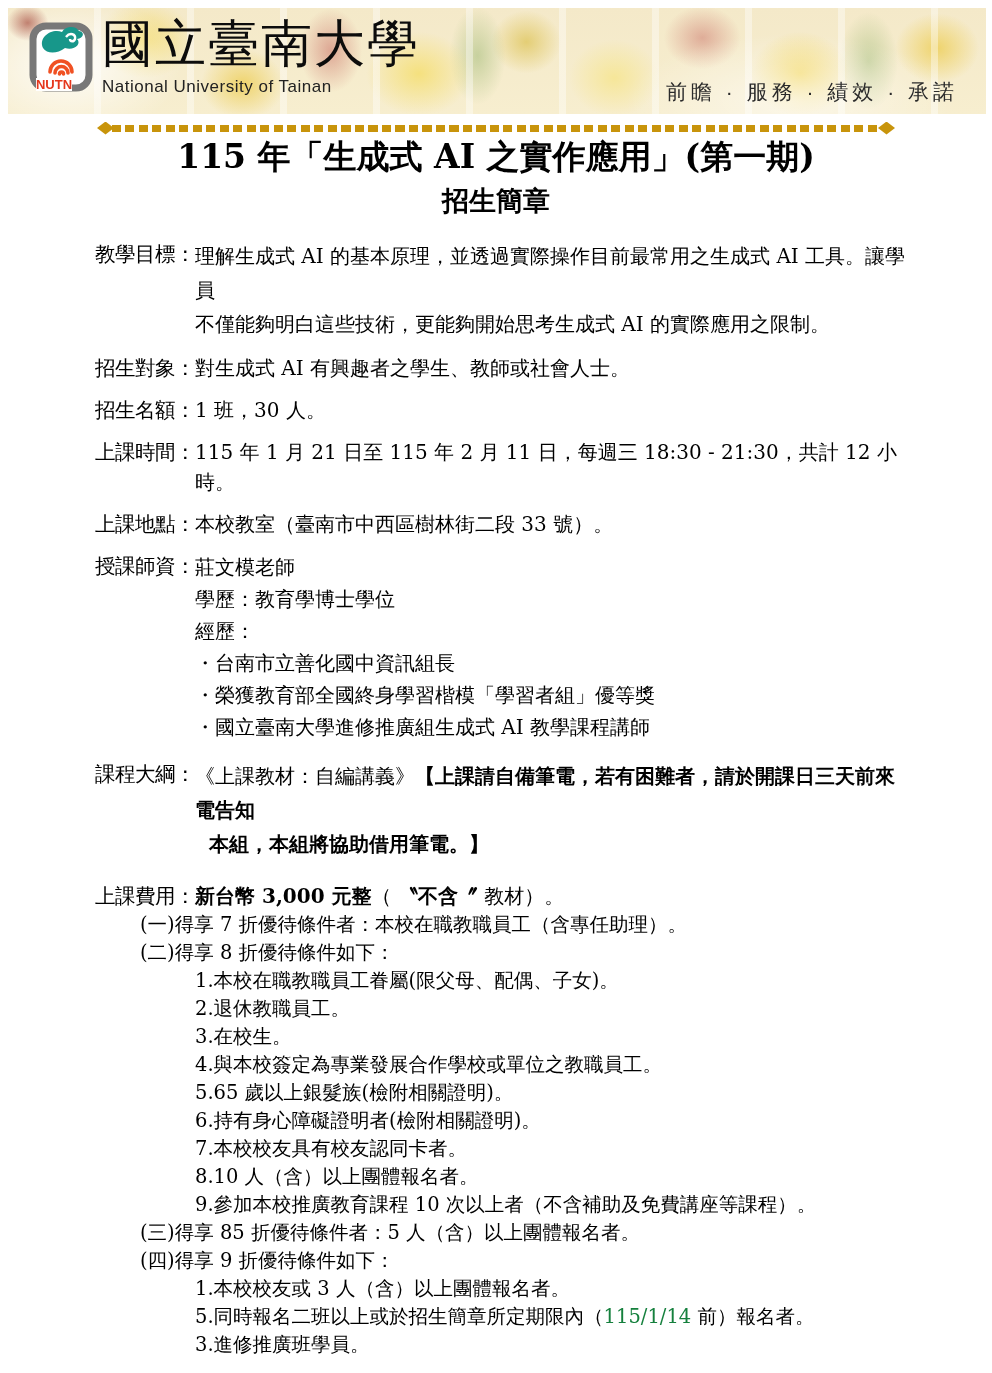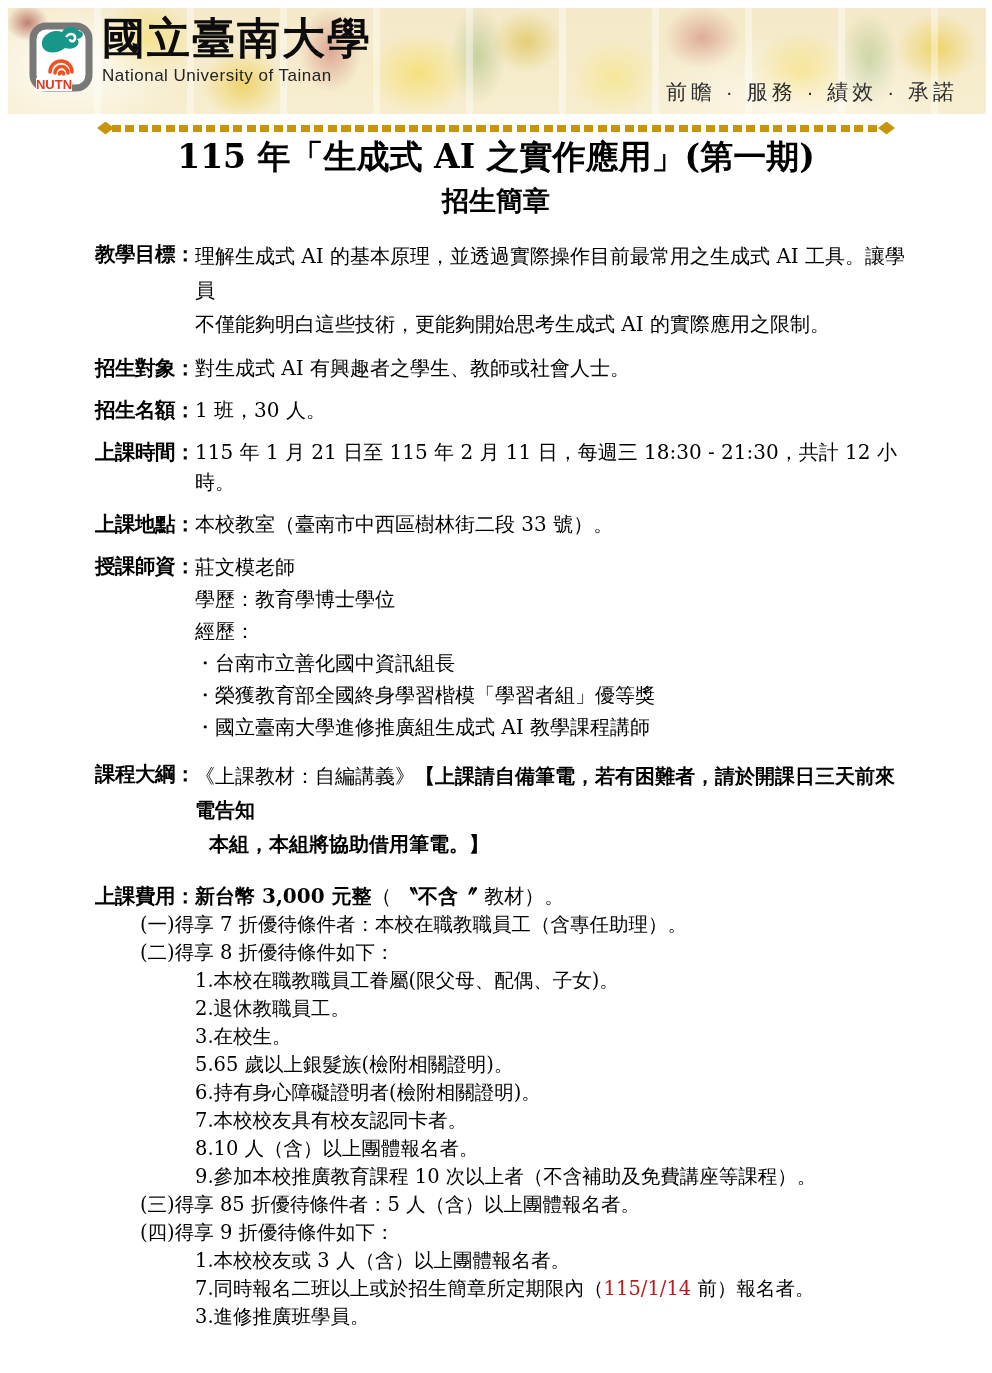--- a/index.html
+++ b/index.html
@@ -23,21 +23,21 @@
       radial-gradient(50px 45px at 53% 32%, rgba(222,196,88,.75), transparent 70%),
       radial-gradient(65px 55px at 62% 66%, rgba(246,230,150,.95), transparent 70%),
       radial-gradient(55px 45px at 71% 28%, rgba(201,111,102,.5), transparent 70%),
       radial-gradient(70px 60px at 81% 62%, rgba(243,217,105,.95), transparent 70%),
       radial-gradient(42px 70px at 88% 50%, rgba(168,191,127,.6), transparent 70%),
       radial-gradient(60px 50px at 95% 38%, rgba(238,209,98,.9), transparent 70%),
       linear-gradient(#f4e9c9, #f7eecf);
   }
   .logo { position:absolute; left:20px; top:13px; }
   .univ { position:absolute; left:94px; top:2px; }
-  .univ-zh { font-size:43px; font-weight:bold; letter-spacing:2px; color:#0c0c0c;
+  .univ-zh { font-size:51px; font-weight:normal; letter-spacing:2px; color:#0c0c0c;
              font-family:"DejaVu Serif","Liberation Serif",serif; }
   .univ-en { font-size:17px; color:#222; margin-top:-2px; letter-spacing:.5px;
              font-family:"Liberation Sans",sans-serif; }
   .slogan { position:absolute; right:28px; bottom:8px; font-size:21px; letter-spacing:4px;
             color:#2b2b2b; font-family:"Liberation Sans",sans-serif; }
 
   
   .divider { width:798px; margin:7px auto 0; display:flex; align-items:center; height:14px; }
   .dmd { width:17px; height:13px; flex:0 0 auto;
          clip-path:polygon(50% 0,100% 50%,50% 100%,0 50%); background:#C8940B; }
@@ -45,33 +45,33 @@
           background:repeating-linear-gradient(90deg,#C8940B 0 9px, rgba(0,0,0,0) 9px 13.5px); }
 
   
   .t1 { text-align:center; font-size:33px; font-weight:bold; line-height:1.32;
         font-family:"DejaVu Serif","Liberation Serif",serif; }
   .t2 { text-align:center; font-size:27px; font-weight:bold; line-height:1.3; margin-top:4px; }
 
   
   .doc { padding:21px 82px 26px 95px; }
   .field { display:flex; align-items:flex-start; margin-top:12px; }
-  .flabel { flex:0 0 97px; font-family:"Liberation Sans",sans-serif; font-weight:bold;
+  .flabel { flex:0 0 97px; font-family:"Liberation Sans",sans-serif; font-weight:normal;
             font-size:20.5px; line-height:30px; white-space:nowrap; letter-spacing:-0.5px; }
   .fval { font-size:20px; line-height:30px; }
   .goal .fval div { line-height:34px; }
   .teacher .fval div { line-height:32px; }
   .syl .fval div { line-height:34px; }
   .syl-l2 { margin-left:14px; }
   .b { font-weight:bold; }
   .u { text-underline-offset:4px; }
   .fee-line { font-size:19.5px; line-height:28px; }
   .lvl1 { margin-left:45px; }
   .lvl2 { margin-left:100px; }
-  .green { color:#b91c1c; }
+  .green { color:#15803d; }
 </style>
 </head>
 <body>
 
 <div class="page">
 
   <div class="band">
     <div class="logo">
       <svg width="66" height="74" viewBox="0 0 66 74">
         <rect x="5" y="5" width="56" height="62" rx="13" fill="#ffffff" stroke="#787878" stroke-width="7"></rect>
@@ -158,27 +158,28 @@
         <span class="b">新台幣 </span><span class="b u">3,000 元</span><span class="b">整</span><span>（ </span><span class="b">〝不含〞</span><span> 教材）。</span>
       </div>
     </div>
 
     <div>
       <div class="fee-line lvl1">(一)得享 7 折優待條件者：本校在職教職員工（含專任助理）。</div>
       <div class="fee-line lvl1">(二)得享 8 折優待條件如下：</div>
       <div class="fee-line lvl2">1.本校在職教職員工眷屬(限父母、配偶、子女)。</div>
       <div class="fee-line lvl2">2.退休教職員工。</div>
       <div class="fee-line lvl2">3.在校生。</div>
+      <div class="fee-line lvl2">4.與本校簽定為專業發展合作學校或單位之教職員工。</div>
       <div class="fee-line lvl2">5.65 歲以上銀髮族(檢附相關證明)。</div>
       <div class="fee-line lvl2">6.持有身心障礙證明者(檢附相關證明)。</div>
       <div class="fee-line lvl2">7.本校校友具有校友認同卡者。</div>
       <div class="fee-line lvl2">8.10 人（含）以上團體報名者。</div>
       <div class="fee-line lvl2">9.參加本校推廣教育課程 10 次以上者（不含補助及免費講座等課程）。</div>
       <div class="fee-line lvl1">(三)得享 85 折優待條件者：5 人（含）以上團體報名者。</div>
       <div class="fee-line lvl1">(四)得享 9 折優待條件如下：</div>
       <div class="fee-line lvl2">1.本校校友或 3 人（含）以上團體報名者。</div>
-      <div class="fee-line lvl2"><span>7.同時報名二班以上或於招生簡章所定期限內（</span><span class="green">115/1/14</span><span> 前）報名者。</span></div>
+      <div class="fee-line lvl2"><span>5.同時報名二班以上或於招生簡章所定期限內（</span><span class="green">115/1/14</span><span> 前）報名者。</span></div>
       <div class="fee-line lvl2">3.進修推廣班學員。</div>
 
     </div>
 
   </div>
 </div>
 
 </body></html>

